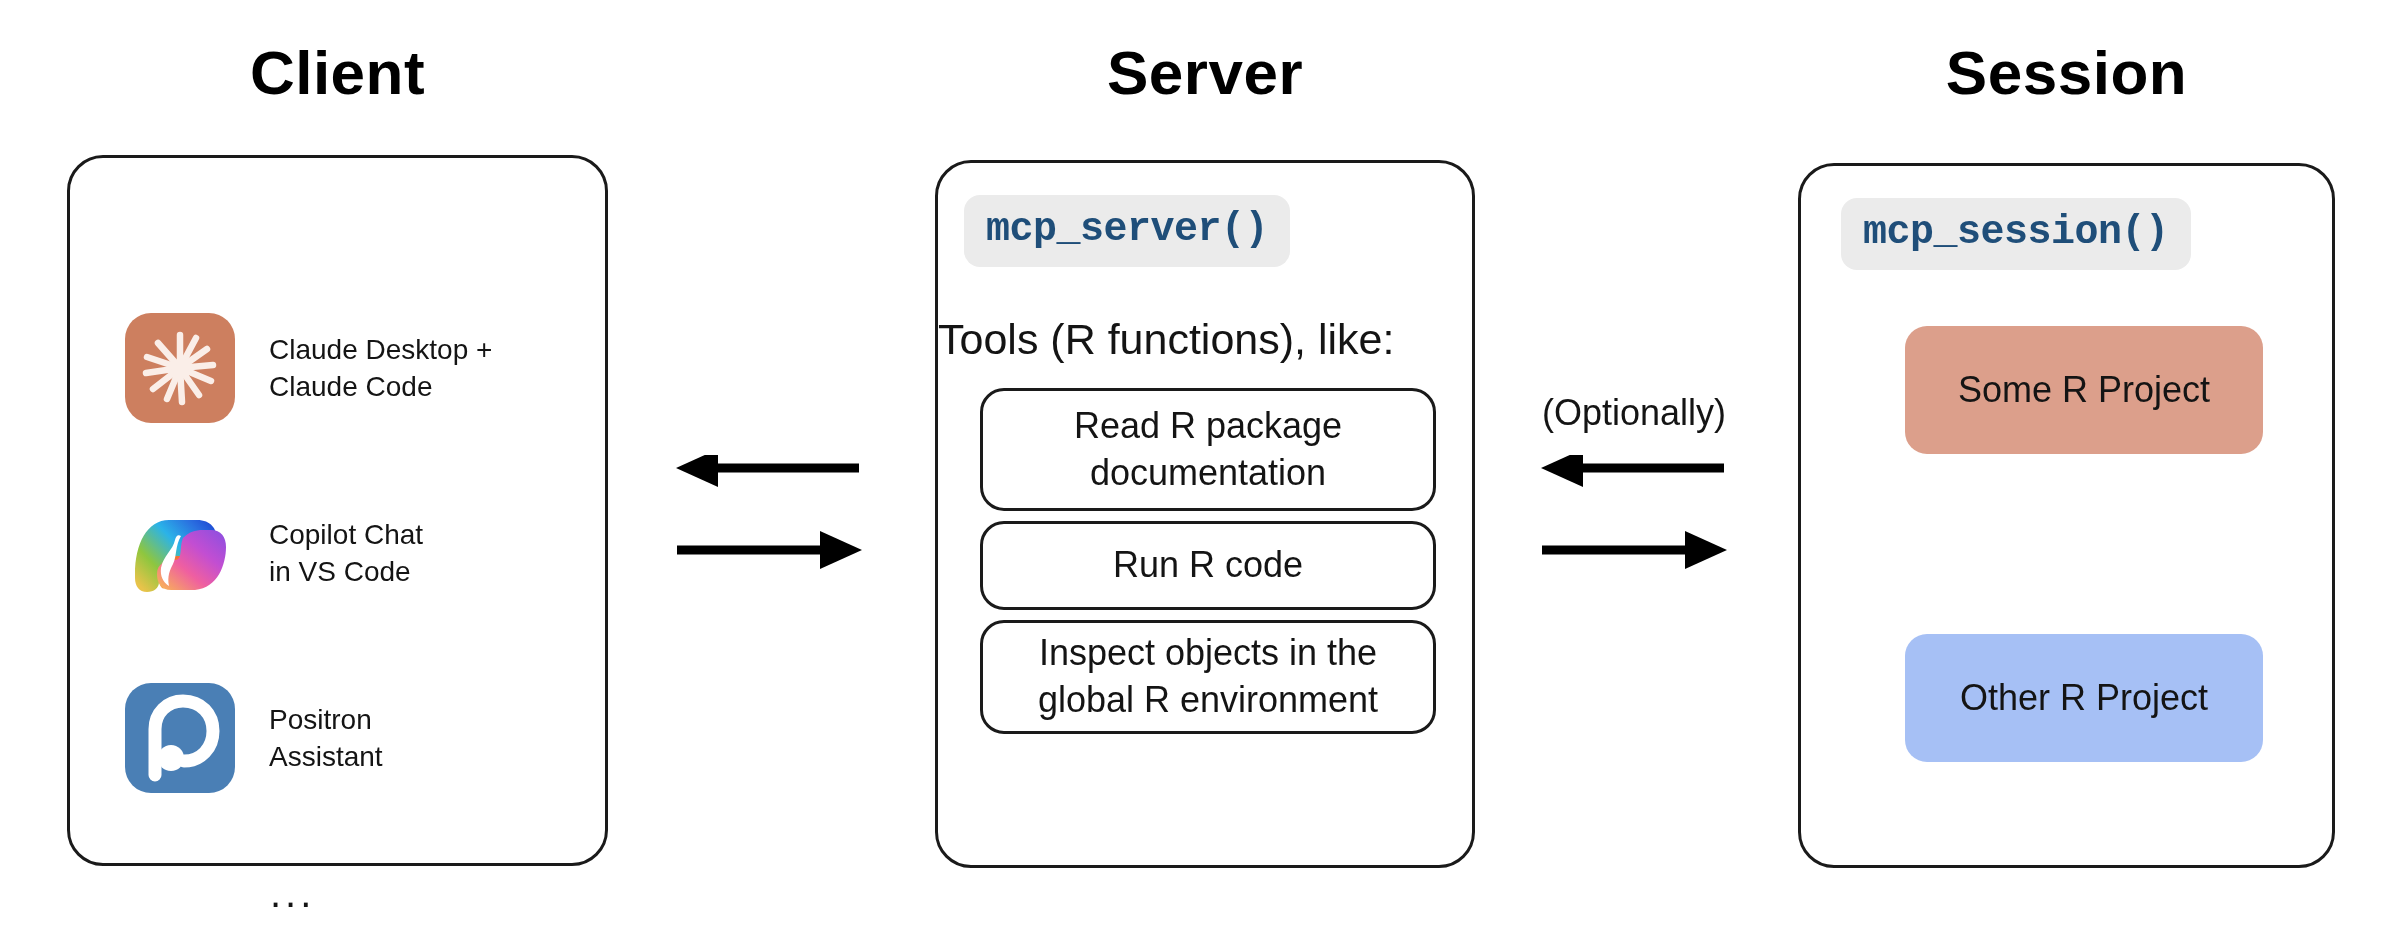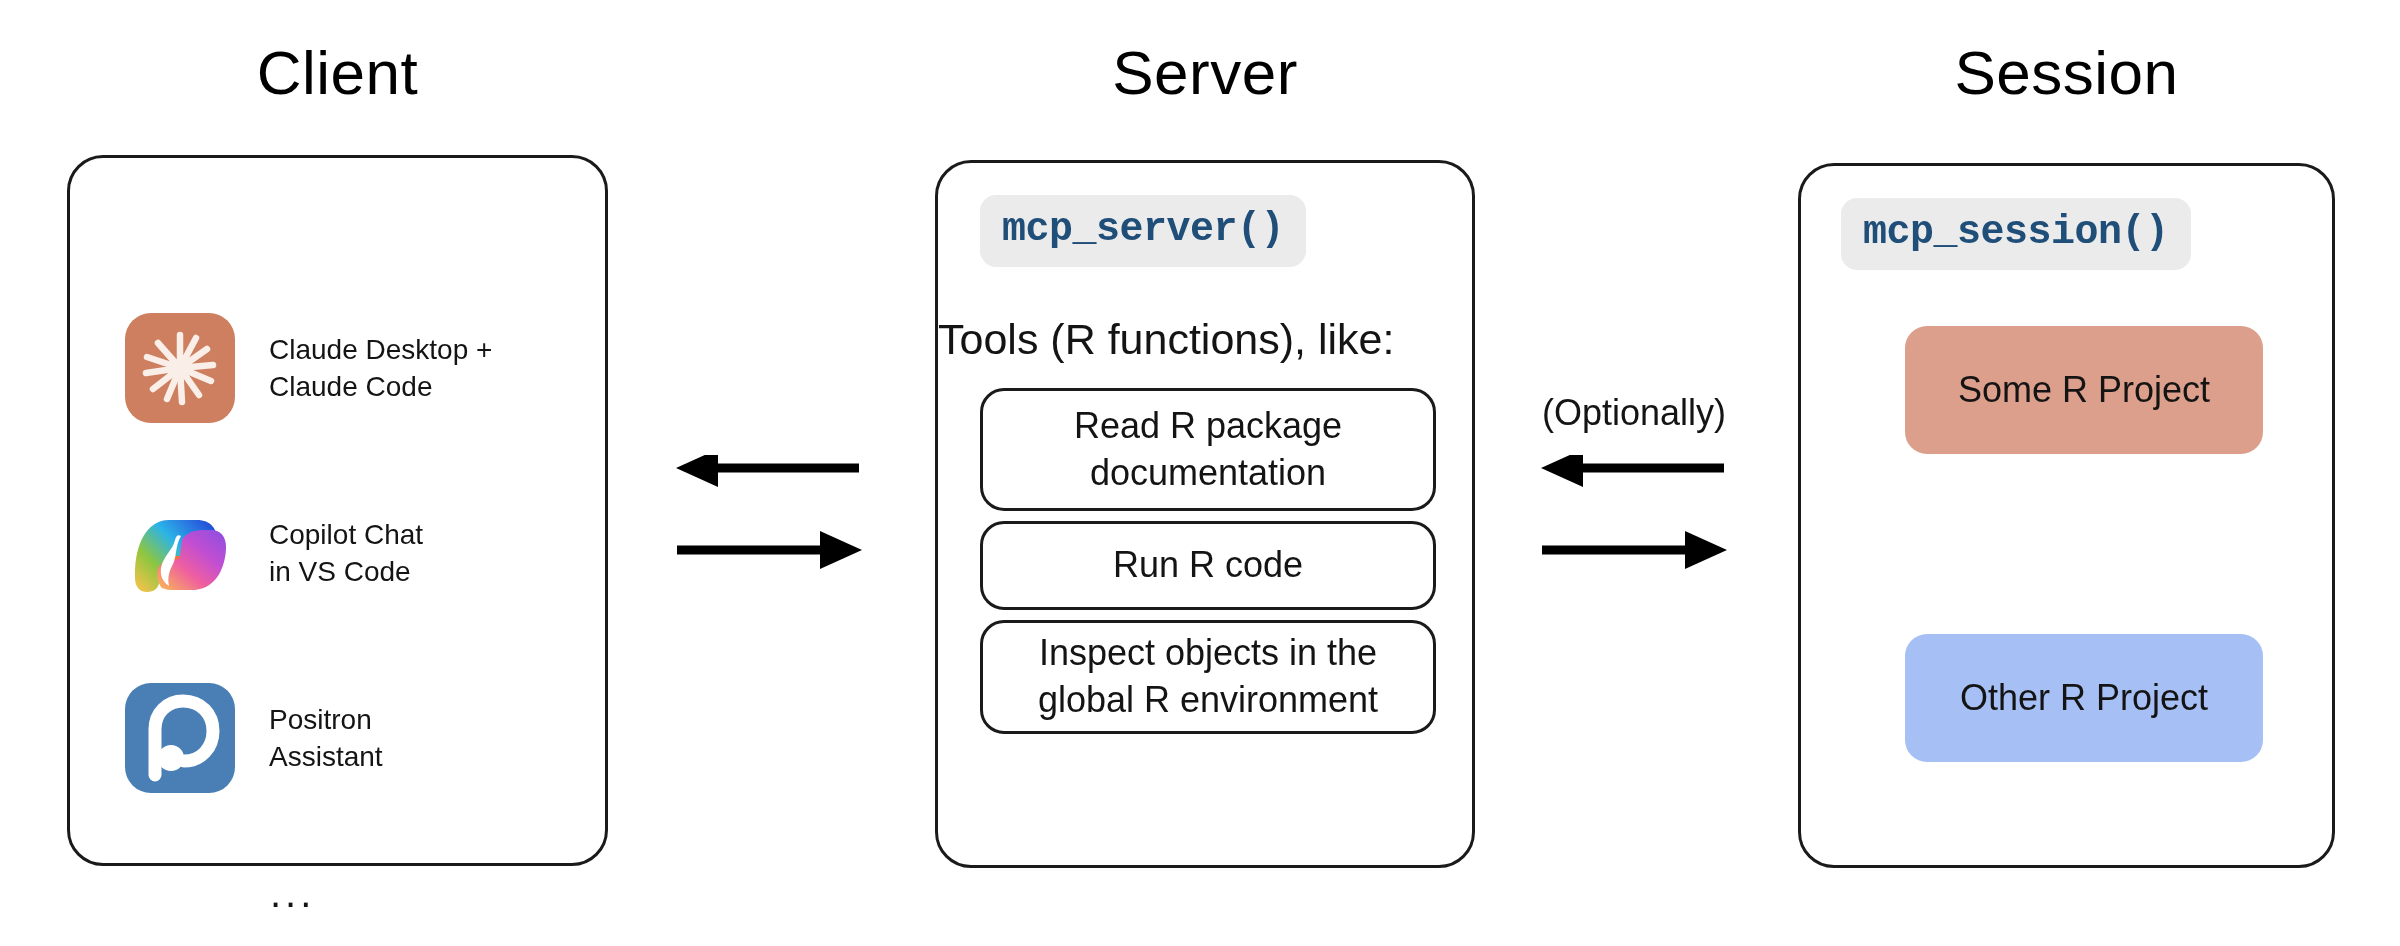--- a/index.html
+++ b/index.html
@@ -19,21 +19,21 @@
   .stage {
     position: absolute;
     inset: 0;
   }
 
   
   .col-title {
     position: absolute;
     text-align: center;
     font-size: 62px;
-    font-weight: 400;
+    font-weight: 700;
     line-height: 1;
     letter-spacing: 0.5px;
     color: #000;
     font-family: "Liberation Sans", sans-serif;
   }
   #title-client  { left: 67px;   top: 42px;  width: 541px; }
   #title-server  { left: 935px;  top: 42px;  width: 540px; }
   #title-session { left: 1798px; top: 42px;  width: 537px; }
 
   
@@ -103,21 +103,21 @@
     border-radius: 16px;
     padding: 12px 22px 14px 22px;
     font-family: "Liberation Mono", "DejaVu Sans Mono", monospace;
     font-size: 40px;
     font-weight: 700;
     color: #1f4e79;
     letter-spacing: -0.5px;
     line-height: 1.15;
     white-space: nowrap;
   }
-  #pill-server  { left: 42px; top: 32px; }
+  #pill-server  { left: 26px; top: 32px; }
   #pill-session { left: 40px; top: 32px; }
 
   
   .tools-caption {
     position: absolute;
     left: 0;
     right: 0;
     top: 155px;
     text-align: left;
     font-size: 43px;

